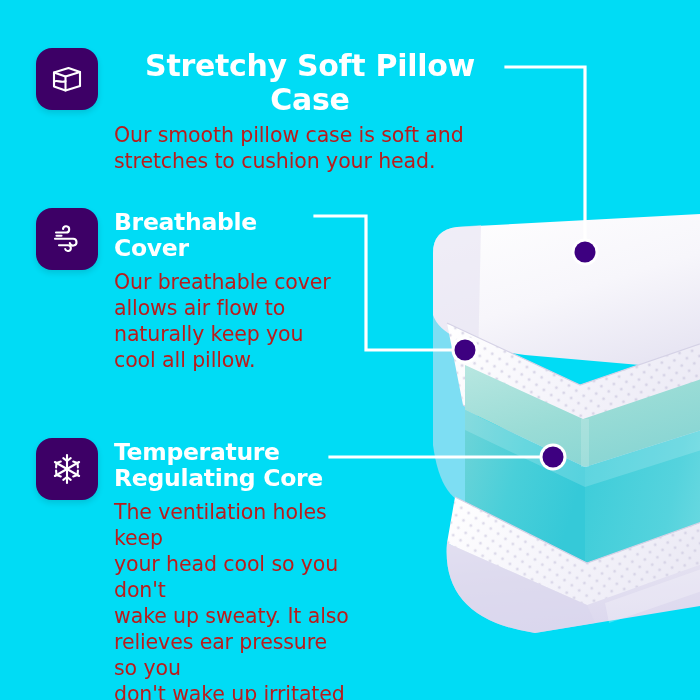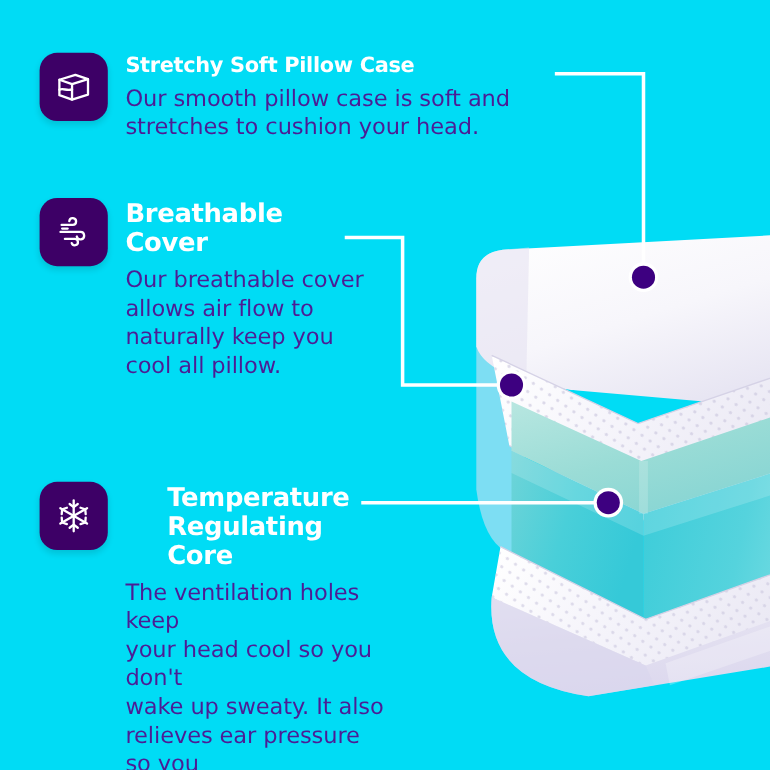--- a/index.html
+++ b/index.html
@@ -26,21 +26,21 @@
   }
 
   
   .feature {
     position:absolute;
     display:flex;
     align-items:flex-start;
     gap:16px;
   }
   #feature-0 { left:36px;  top:48px;  width:470px; }
-  #feature-1 { left:36px;  top:180px; width:300px; }
+  #feature-1 { left:36px;  top:208px; width:300px; }
   #feature-2 { left:36px;  top:438px; width:320px; }
 
   .icon-tile {
     flex:0 0 auto;
     width:62px; height:62px;
     border-radius:16px;
     background:#3d0066;
     display:flex; align-items:center; justify-content:center;
     box-shadow:0 3px 6px rgba(0,0,0,.12);
   }
@@ -49,26 +49,26 @@
   .feature-text { padding-top:1px; }
 
   .feature-title {
     color:#ffffff;
     font-weight:bold;
     font-size:23.5px;
     line-height:1.12;
     letter-spacing:-0.3px;
     white-space:pre-line;
   }
-  #feature-0 .feature-title { font-size:19px; }
+  #feature-0 .feature-title { font-size:30px;text-align:center; }
   #feature-1 .feature-title { font-size:23.5px; }
-  #feature-2 .feature-title { font-size:23.5px;margin-left:38px; }
+  #feature-2 .feature-title { font-size:23.5px; }
 
   .feature-desc {
-    color:#4c1d95;
+    color:#b91c1c;
     font-size:20.5px;
     line-height:1.27;
     letter-spacing:-0.1px;
     margin-top:7px;
     white-space:pre-line;
   }
   #feature-0 .feature-desc { margin-top:6px; }
 
   
   #connectors {

